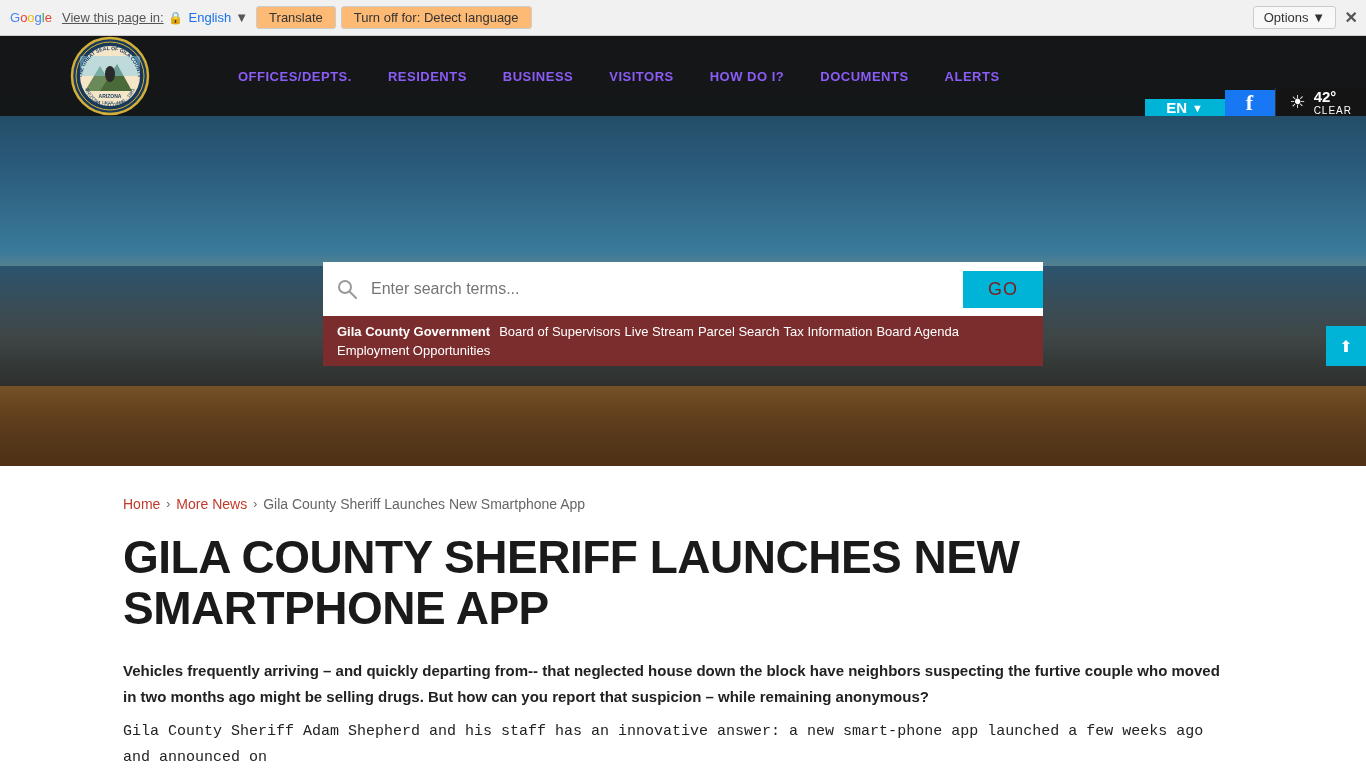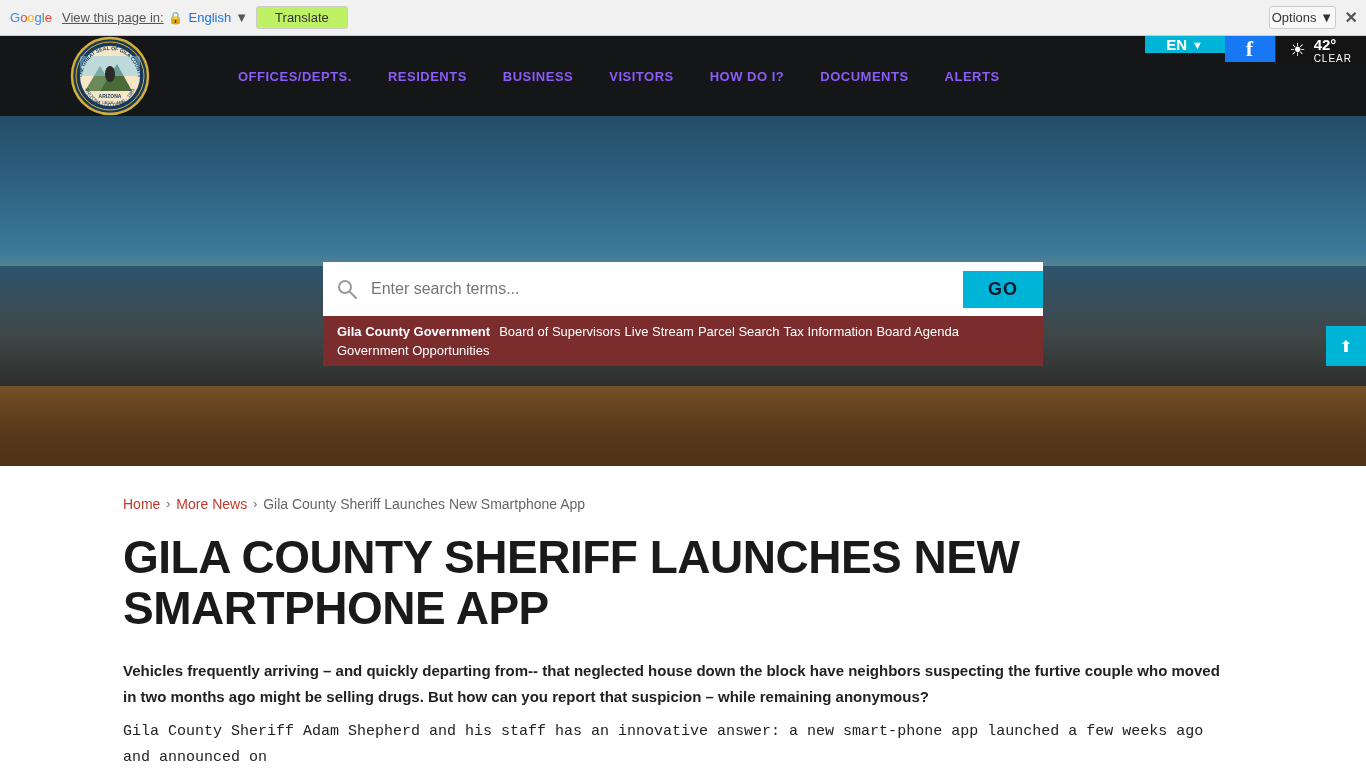--- a/index.html
+++ b/index.html
@@ -25,33 +25,33 @@
     .g-blue { color: #4285F4; }
     .g-red { color: #EA4335; }
     .g-yellow { color: #FBBC05; }
     .g-green { color: #34A853; }
     .translate-bar .view-text { color: #555; margin-right: 5px; text-decoration: underline; }
     .translate-bar .lock-icon { margin-right: 5px; color: #555; font-size: 12px; }
     .translate-bar a { color: #1a73e8; text-decoration: none; margin-right: 4px; }
     .translate-btn, .turnoff-btn {
       border: 1px solid #ccc;
       border-radius: 3px;
-      padding: 3px 18px;
-      font-size: 13px;
-      background: #bef264;
+      padding: 3px 12px;
+      font-size: 13px;
+      background: #fdba74;
       cursor: pointer;
       margin-right: 5px;
       color: #333;
     }
     .translate-bar .options-btn {
       position: absolute;
       right: 30px;
       border: 1px solid #ccc;
       border-radius: 3px;
-      padding: 3px 2px;
+      padding: 3px 10px;
       font-size: 13px;
       background: #f8f8f8;
       cursor: pointer;
       color: #333;
     }
     .translate-bar .close-btn {
       position: absolute;
       right: 8px;
       font-size: 16px;
       color: #555;
@@ -149,21 +149,21 @@
       height: 100%;
       display: flex;
       align-items: center;
       cursor: pointer;
       letter-spacing: 0.5px;
       white-space: nowrap;
     }
 
     .nav-right {
       display: flex;
-      align-items: flex-start;
+      align-items: flex-end;
       height: 100%;
     }
 
     .en-btn {
       background: #00b4d8;
       color: #fff;
       font-size: 15px;
       font-weight: bold;
       padding: 0 20px;
       display: flex;
@@ -244,25 +244,25 @@
       flex: 1;
       border: none;
       outline: none;
       font-size: 16px;
       color: #999;
       background: transparent;
     }
 
     .go-btn {
       background: #00b4d8;
-      color: #0f172a;
+      color: #7f1d1d;
       border: none;
       padding: 8px 25px;
       font-size: 18px;
-      font-weight: bold;
+      font-weight: normal;
       cursor: pointer;
       letter-spacing: 1px;
     }
 
     .quick-links {
       background: #7b2d2d;
       padding: 8px 14px;
       color: #fff;
       font-size: 13px;
       display: flex;
@@ -350,20 +350,21 @@
       <span class="g-yellow">o</span>
       <span class="g-blue">g</span>
       <span class="g-green">l</span>
       <span class="g-red">e</span>
   </div>
   <span class="view-text">View this page in:</span>
   <span class="lock-icon">🔒</span>
   <a href="#">English</a>
   <span style="color:#555; margin-right:8px;">▼</span>
   <button class="translate-btn">Translate</button>
+  <button class="turnoff-btn">Turn off for: Detect language</button>
   <button class="options-btn">Options ▼</button>
   <span class="close-btn">✕</span>
 </div>
 
 <div class="site-header">
   <div class="hero-bg"></div>
   <div class="hero-scene">
     <div class="water"></div>
   </div>
 
@@ -441,21 +442,21 @@
       <input class="search-input" type="text" placeholder="Enter search terms..." style="">
       <button class="go-btn">GO</button>
     </div>
     <div class="quick-links">
       <span class="site-name">Gila County Government</span>
       <a href="#">Board of Supervisors</a>
       <a href="#">Live Stream</a>
       <a href="#">Parcel Search</a>
       <a href="#">Tax Information</a>
       <a href="#">Board Agenda</a>
-      <a href="#">Government Opportunities</a>
+      <a href="#">Employment Opportunities</a>
     </div>
   </div>
 
   <div class="share-btn">
     <span style="font-size:16px;">⬆</span>
   </div>
 </div>
 
 <div class="content-area">
 

